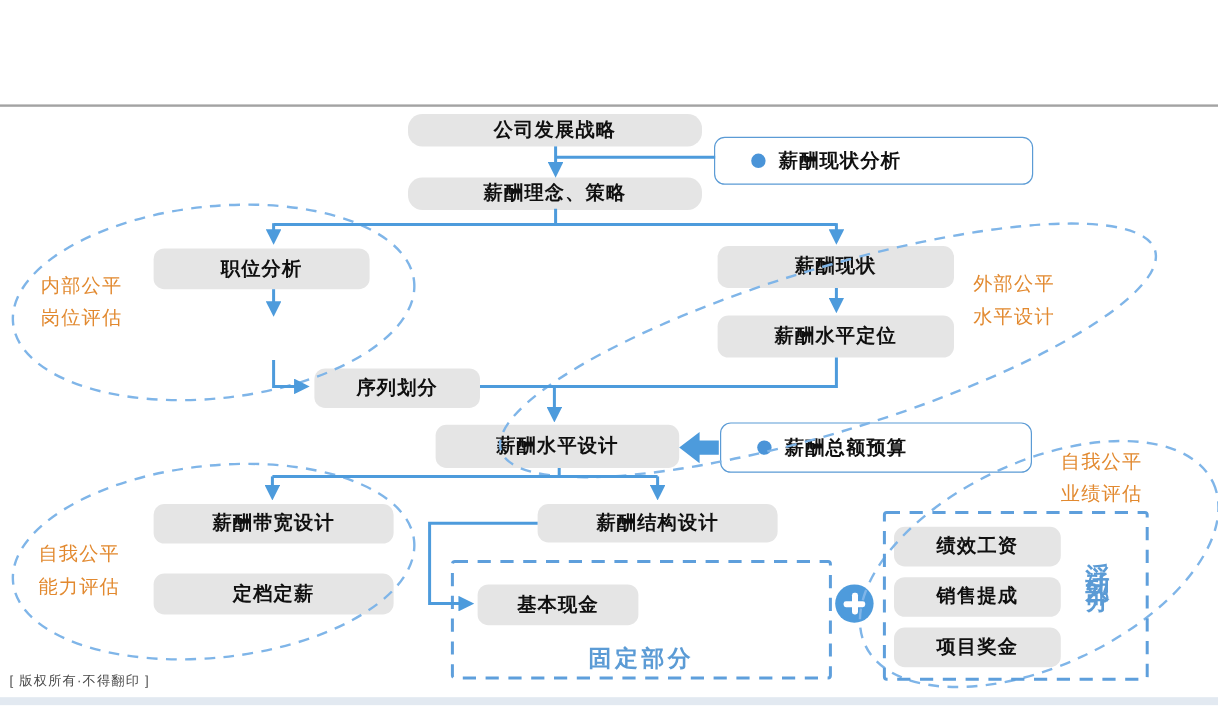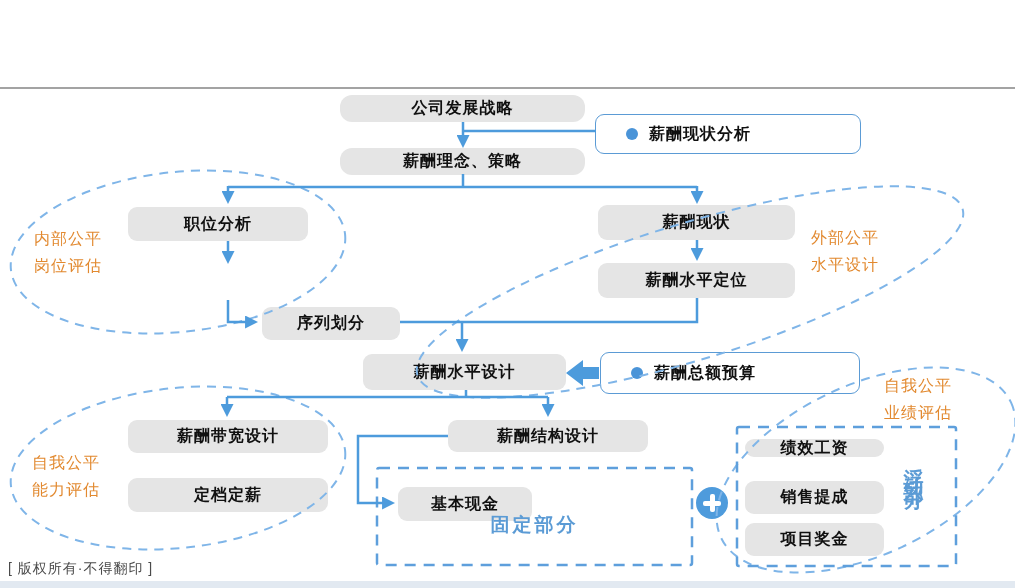--- a/index.html
+++ b/index.html
@@ -46,21 +46,21 @@
   .plus-badge{
     position:absolute;left:696px;top:487px;width:32px;height:32px;
     border-radius:50%;background:#4e9bdc;z-index:3;
   }
   .plus-badge::before,.plus-badge::after{
     content:"";position:absolute;background:#ffffff;border-radius:2px;
   }
   .plus-badge::before{left:7px;top:13.5px;width:18px;height:5px;}
   .plus-badge::after{left:13.5px;top:7px;width:5px;height:18px;}
   .copyright{
-    position:absolute;left:8px;top:560px;font-size:14px;color:#4a4a4a;
+    position:absolute;left:8px;top:560px;font-size:11px;color:#4a4a4a;
     letter-spacing:1px;z-index:3;
   }
   .bottom-bar{
     position:absolute;left:0;bottom:0;width:1015px;height:7px;background:#e2e9f1;z-index:4;
   }
 </style>
 </head>
 <body>
 
 <div class="canvas">
@@ -112,21 +112,21 @@
   <div class="node" style="left:598px;top:263px;width:197px;height:35px;">薪酬水平定位</div>
 
   <div class="node" style="left:363px;top:354px;width:203px;height:36px;">薪酬水平设计</div>
 
   <div class="node" style="left:128px;top:420px;width:200px;height:33px;">薪酬带宽设计</div>
   <div class="node" style="left:128px;top:478px;width:200px;height:34px;">定档定薪</div>
   <div class="node" style="left:448px;top:420px;width:200px;height:32px;">薪酬结构设计</div>
 
   <div class="node" style="left:398px;top:487px;width:134px;height:34px;">基本现金</div>
 
-  <div class="node" style="left:745px;top:439px;width:139px;height:18px;">绩效工资</div>
+  <div class="node" style="left:745px;top:439px;width:139px;height:33px;">绩效工资</div>
   <div class="node" style="left:745px;top:481px;width:139px;height:33px;">销售提成</div>
   <div class="node" style="left:745px;top:523px;width:139px;height:33px;">项目奖金</div>
 
   <div class="callout" style="left:595px;top:114px;width:234px;height:38px;">
     <span class="bullet"></span>
     <span>薪酬现状分析</span>
   </div>
   <div class="callout" style="left:600px;top:352px;width:228px;height:40px;">
     <span class="bullet"></span>
     <span>薪酬总额预算</span>
@@ -142,21 +142,21 @@
   </div>
   <div class="annotation" style="left:32px;top:449px;">
     <span>自我公平</span>
     <span>能力评估</span>
   </div>
   <div class="annotation" style="left:884px;top:372px;">
     <span>自我公平</span>
     <span>业绩评估</span>
   </div>
 
-  <div class="group-label-h" style="left:377px;top:512px;width:315px;">固定部分</div>
+  <div class="group-label-h" style="left:377px;top:536px;width:315px;">固定部分</div>
   <div class="group-label-v" style="left:901px;top:453px;height:110px;">浮动部分</div>
 
   <div class="plus-badge"></div>
 
   <div class="copyright">[ 版权所有·不得翻印 ]</div>
   <div class="bottom-bar"></div>
 
 </div>
 
 </body></html>

